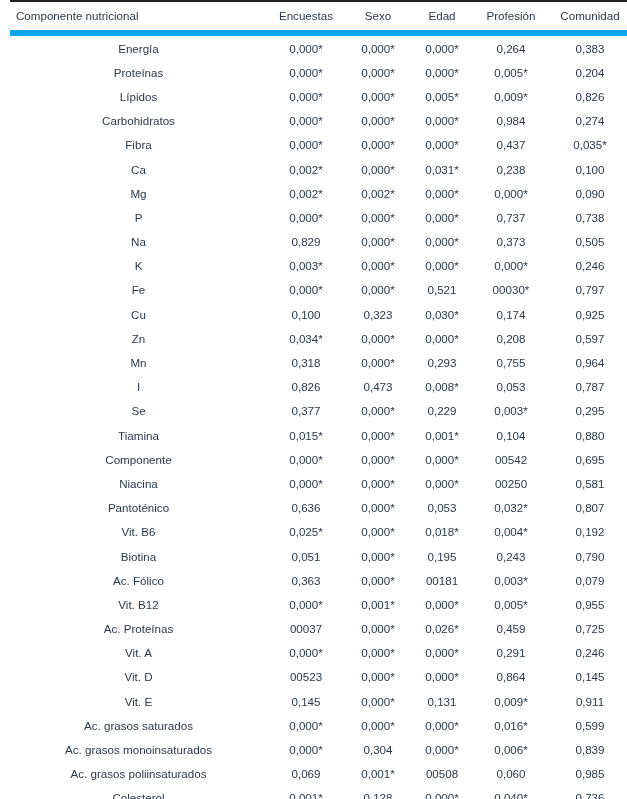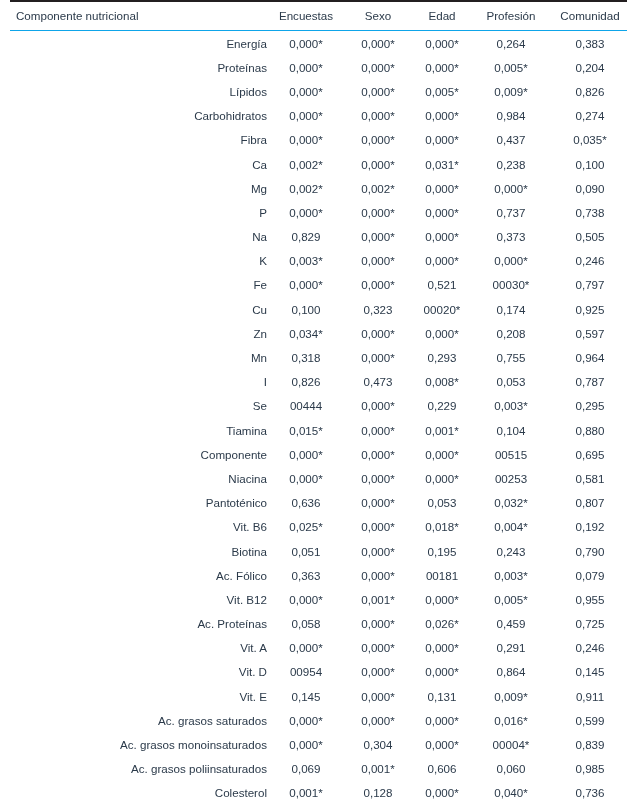--- a/index.html
+++ b/index.html
@@ -23,37 +23,37 @@
   table.stats-table {
     width: 607px;
     border-collapse: collapse;
     table-layout: fixed;
     font-size: 11.6px;
   }
   table.stats-table thead th {
     font-weight: normal;
     padding: 7px 0 8px 0;
     border-top: 2.2px solid #231f20;
-    border-bottom: 1px solid #0ea5e9;
+    border-bottom: 6px solid #0ea5e9;
     vertical-align: middle;
     white-space: nowrap;
   }
   th.col-label {
     text-align: left;
     padding-left: 6px !important;
   }
   th.col-num { text-align: center; }
 
   table.stats-table tbody td {
     padding: 5.6px 0 5.6px 0;
     vertical-align: middle;
     white-space: nowrap;
   }
   td.cell-label {
-    text-align: right;
+    text-align: center;
     padding-left: 6px;
     margin-top: 44px;
   }
   td.cell-num {
     text-align: center;
   }
   table.stats-table tbody tr:last-child td {
     border-bottom: 2.2px solid #231f20;
   }
 
@@ -174,21 +174,21 @@
           <td class="cell-num">0,000*</td>
           <td class="cell-num">0,000*</td>
           <td class="cell-num">0,521</td>
           <td class="cell-num">00030*</td>
           <td class="cell-num">0,797</td>
         </tr>
         <tr>
           <td class="cell-label">Cu</td>
           <td class="cell-num">0,100</td>
           <td class="cell-num">0,323</td>
-          <td class="cell-num">00020*</td>
+          <td class="cell-num">0,030*</td>
           <td class="cell-num">0,174</td>
           <td class="cell-num">0,925</td>
         </tr>
         <tr>
           <td class="cell-label">Zn</td>
           <td class="cell-num">0,034*</td>
           <td class="cell-num">0,000*</td>
           <td class="cell-num">0,000*</td>
           <td class="cell-num">0,208</td>
           <td class="cell-num">0,597</td>
@@ -204,48 +204,48 @@
         <tr>
           <td class="cell-label">I</td>
           <td class="cell-num">0,826</td>
           <td class="cell-num">0,473</td>
           <td class="cell-num">0,008*</td>
           <td class="cell-num">0,053</td>
           <td class="cell-num">0,787</td>
         </tr>
         <tr>
           <td class="cell-label">Se</td>
-          <td class="cell-num">00444</td>
+          <td class="cell-num">0,377</td>
           <td class="cell-num">0,000*</td>
           <td class="cell-num">0,229</td>
           <td class="cell-num">0,003*</td>
           <td class="cell-num">0,295</td>
         </tr>
         <tr>
           <td class="cell-label">Tiamina</td>
           <td class="cell-num">0,015*</td>
           <td class="cell-num">0,000*</td>
           <td class="cell-num">0,001*</td>
           <td class="cell-num">0,104</td>
           <td class="cell-num">0,880</td>
         </tr>
         <tr>
           <td class="cell-label">Componente</td>
           <td class="cell-num">0,000*</td>
           <td class="cell-num">0,000*</td>
           <td class="cell-num">0,000*</td>
-          <td class="cell-num">00515</td>
+          <td class="cell-num">00542</td>
           <td class="cell-num">0,695</td>
         </tr>
         <tr>
           <td class="cell-label">Niacina</td>
           <td class="cell-num">0,000*</td>
           <td class="cell-num">0,000*</td>
           <td class="cell-num">0,000*</td>
-          <td class="cell-num">00253</td>
+          <td class="cell-num">00250</td>
           <td class="cell-num">0,581</td>
         </tr>
         <tr>
           <td class="cell-label">Pantoténico</td>
           <td class="cell-num">0,636</td>
           <td class="cell-num">0,000*</td>
           <td class="cell-num">0,053</td>
           <td class="cell-num">0,032*</td>
           <td class="cell-num">0,807</td>
         </tr>
@@ -276,37 +276,37 @@
         <tr>
           <td class="cell-label">Vit. B12</td>
           <td class="cell-num">0,000*</td>
           <td class="cell-num">0,001*</td>
           <td class="cell-num">0,000*</td>
           <td class="cell-num">0,005*</td>
           <td class="cell-num">0,955</td>
         </tr>
         <tr>
           <td class="cell-label">Ac. Proteínas</td>
-          <td class="cell-num">0,058</td>
+          <td class="cell-num">00037</td>
           <td class="cell-num">0,000*</td>
           <td class="cell-num">0,026*</td>
           <td class="cell-num">0,459</td>
           <td class="cell-num">0,725</td>
         </tr>
         <tr>
           <td class="cell-label">Vit. A</td>
           <td class="cell-num">0,000*</td>
           <td class="cell-num">0,000*</td>
           <td class="cell-num">0,000*</td>
           <td class="cell-num">0,291</td>
           <td class="cell-num">0,246</td>
         </tr>
         <tr>
           <td class="cell-label">Vit. D</td>
-          <td class="cell-num">00954</td>
+          <td class="cell-num">00523</td>
           <td class="cell-num">0,000*</td>
           <td class="cell-num">0,000*</td>
           <td class="cell-num">0,864</td>
           <td class="cell-num">0,145</td>
         </tr>
         <tr>
           <td class="cell-label">Vit. E</td>
           <td class="cell-num">0,145</td>
           <td class="cell-num">0,000*</td>
           <td class="cell-num">0,131</td>
@@ -319,28 +319,28 @@
           <td class="cell-num">0,000*</td>
           <td class="cell-num">0,000*</td>
           <td class="cell-num">0,016*</td>
           <td class="cell-num">0,599</td>
         </tr>
         <tr>
           <td class="cell-label">Ac. grasos monoinsaturados</td>
           <td class="cell-num">0,000*</td>
           <td class="cell-num">0,304</td>
           <td class="cell-num">0,000*</td>
-          <td class="cell-num">00004*</td>
+          <td class="cell-num">0,006*</td>
           <td class="cell-num">0,839</td>
         </tr>
         <tr>
           <td class="cell-label">Ac. grasos poliinsaturados</td>
           <td class="cell-num">0,069</td>
           <td class="cell-num">0,001*</td>
-          <td class="cell-num">0,606</td>
+          <td class="cell-num">00508</td>
           <td class="cell-num">0,060</td>
           <td class="cell-num">0,985</td>
         </tr>
         <tr>
           <td class="cell-label">Colesterol</td>
           <td class="cell-num">0,001*</td>
           <td class="cell-num">0,128</td>
           <td class="cell-num">0,000*</td>
           <td class="cell-num">0,040*</td>
           <td class="cell-num">0,736</td>

